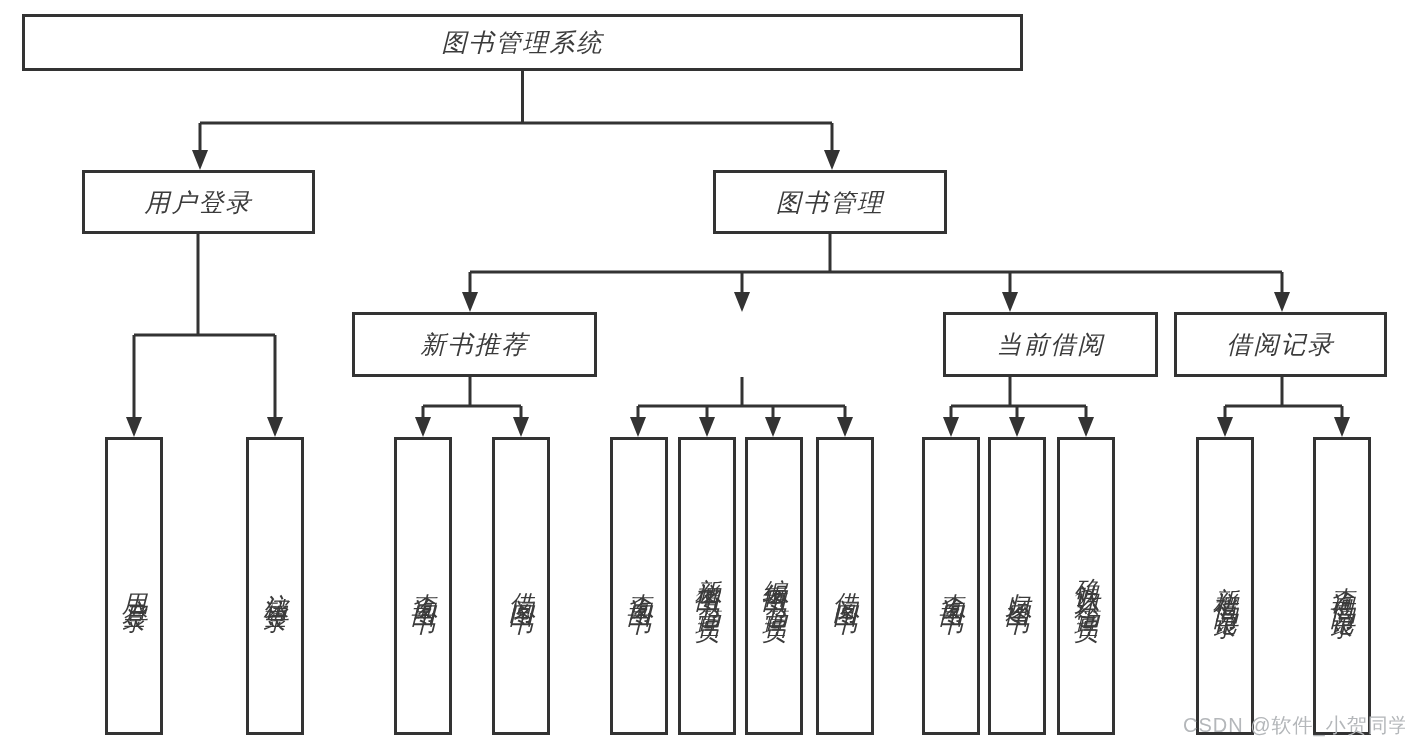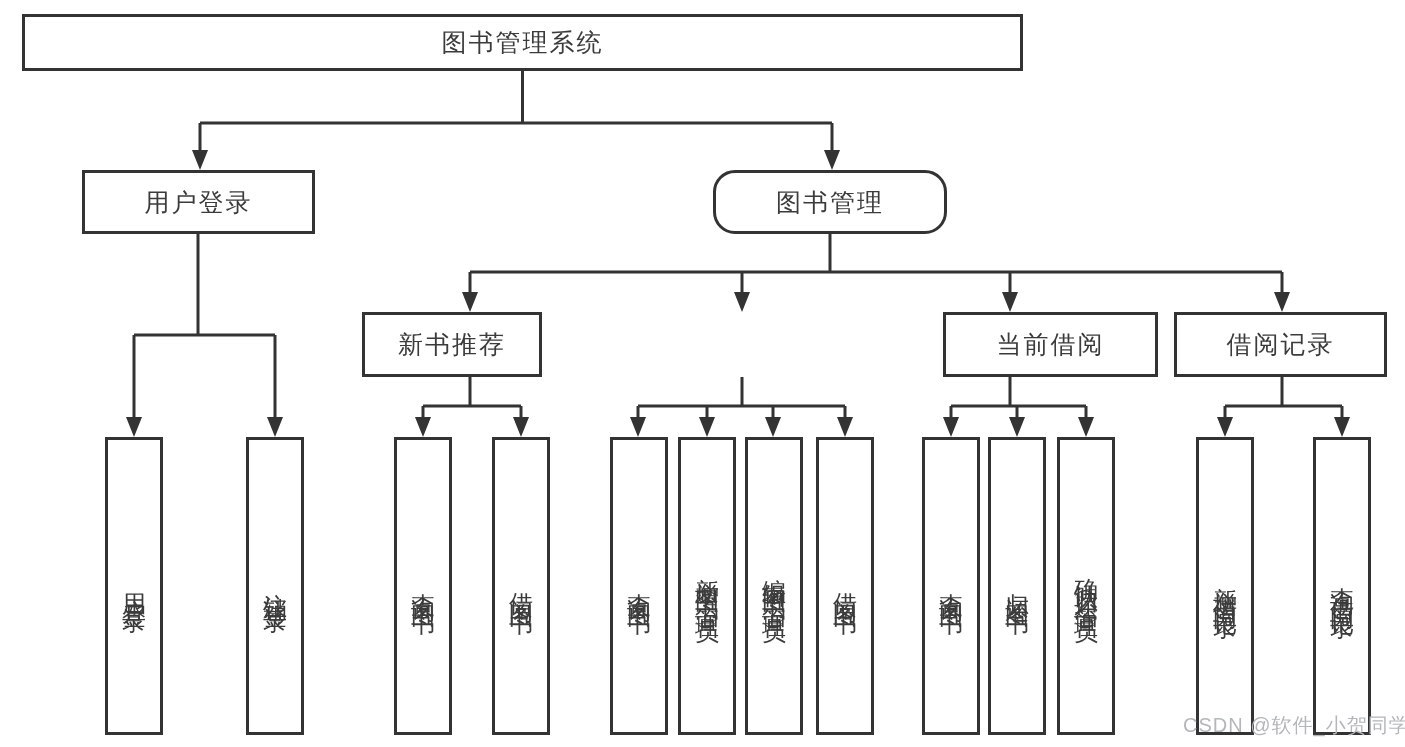--- a/index.html
+++ b/index.html
@@ -19,20 +19,21 @@
   .node {
     position: absolute;
     box-sizing: border-box;
     background: #ffffff;
     border: 3px solid #333333;
     display: flex;
     align-items: center;
     justify-content: center;
     color: #3b3b3b;
     z-index: 2;
+    font-style: italic;
   }
   .node.h span {
     font-size: 25px;
     letter-spacing: 2px;
     white-space: nowrap;
   }
   .node.v span {
     writing-mode: vertical-lr;
     text-orientation: mixed;
     font-size: 24px;
@@ -123,25 +124,25 @@
     </g>
   </svg>
 
   <div class="node h" style="left:22px; top:14px; width:1001px; height:57px;">
     <span>图书管理系统</span>
   </div>
 
   <div class="node h lvl2" style="left:82px;">
     <span>用户登录</span>
   </div>
-  <div class="node h lvl2" style="left:713px; width:234px;border-radius:22px;">
+  <div class="node h lvl2" style="left:713px; width:234px;">
     <span>图书管理</span>
   </div>
 
-  <div class="node h lvl3" style="left:362px; width:180px;">
+  <div class="node h lvl3" style="left:352px; width:245px;">
     <span>新书推荐</span>
   </div>
   <div class="node h lvl3" style="left:902px;margin-left:41px;">
     <span>当前借阅</span>
   </div>
   <div class="node h lvl3" style="left:1174px; width:213px;">
     <span>借阅记录</span>
   </div>
 
   <div class="node v leaf" style="left:105px;">

